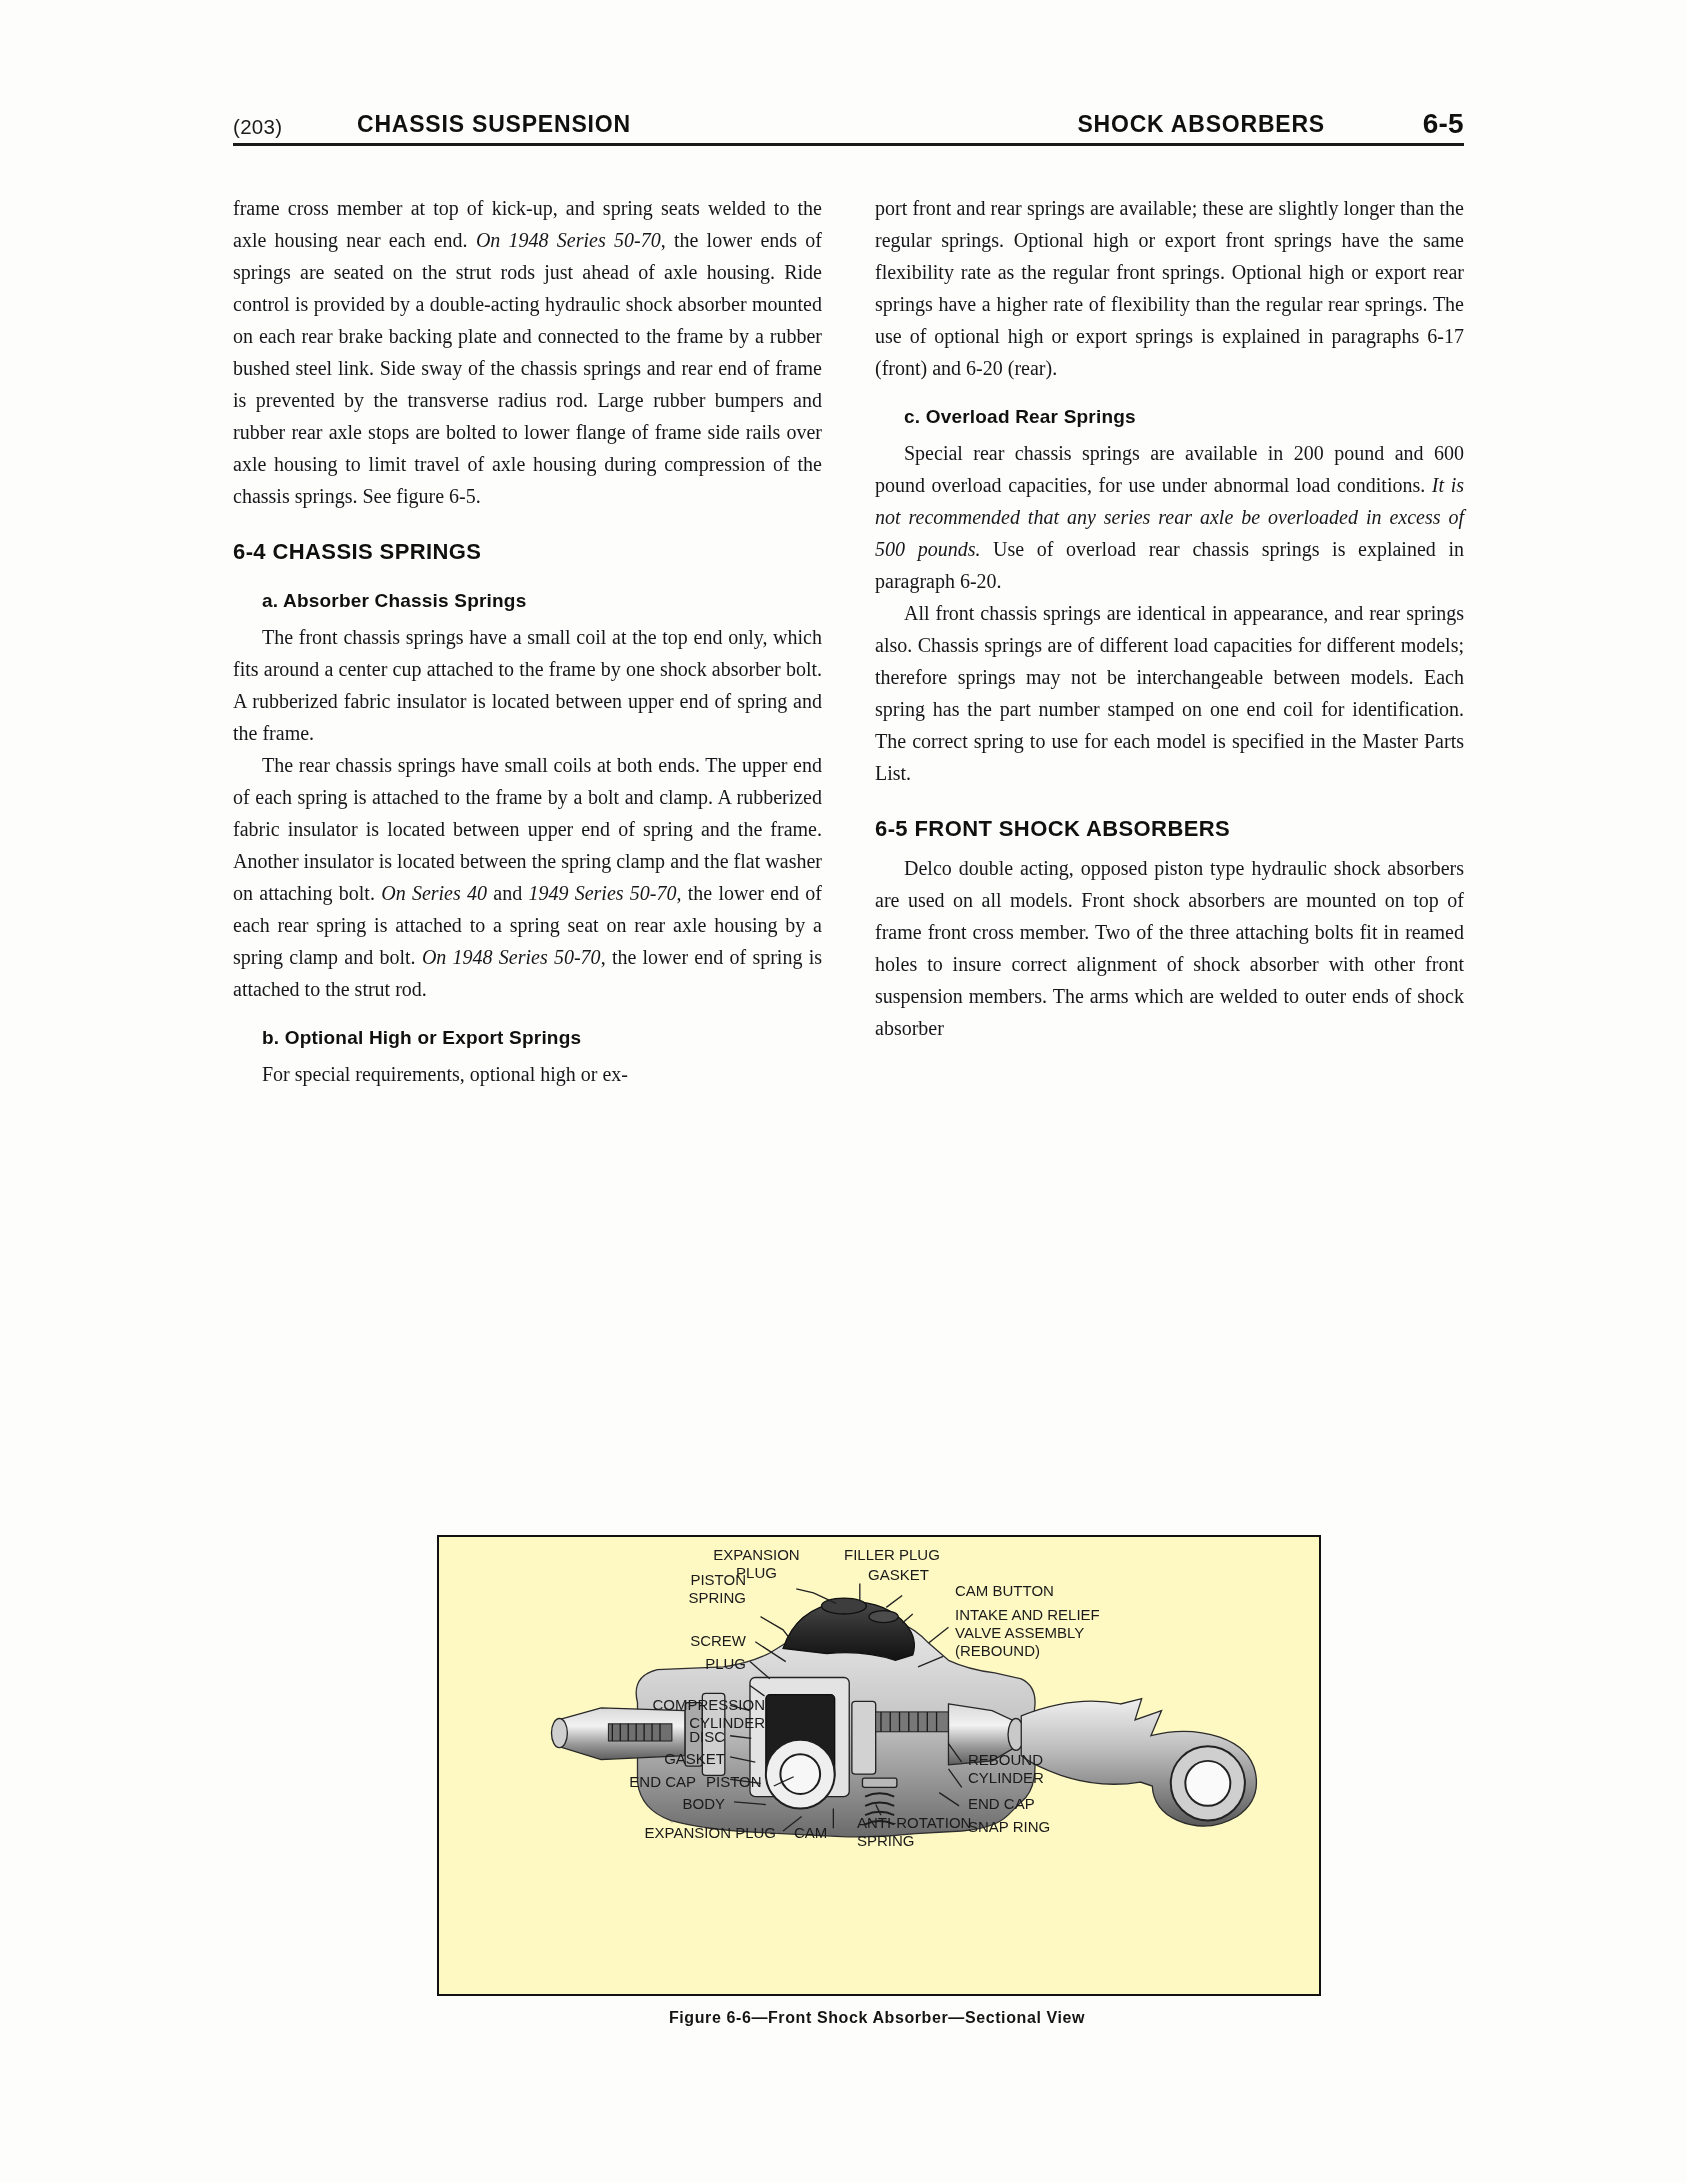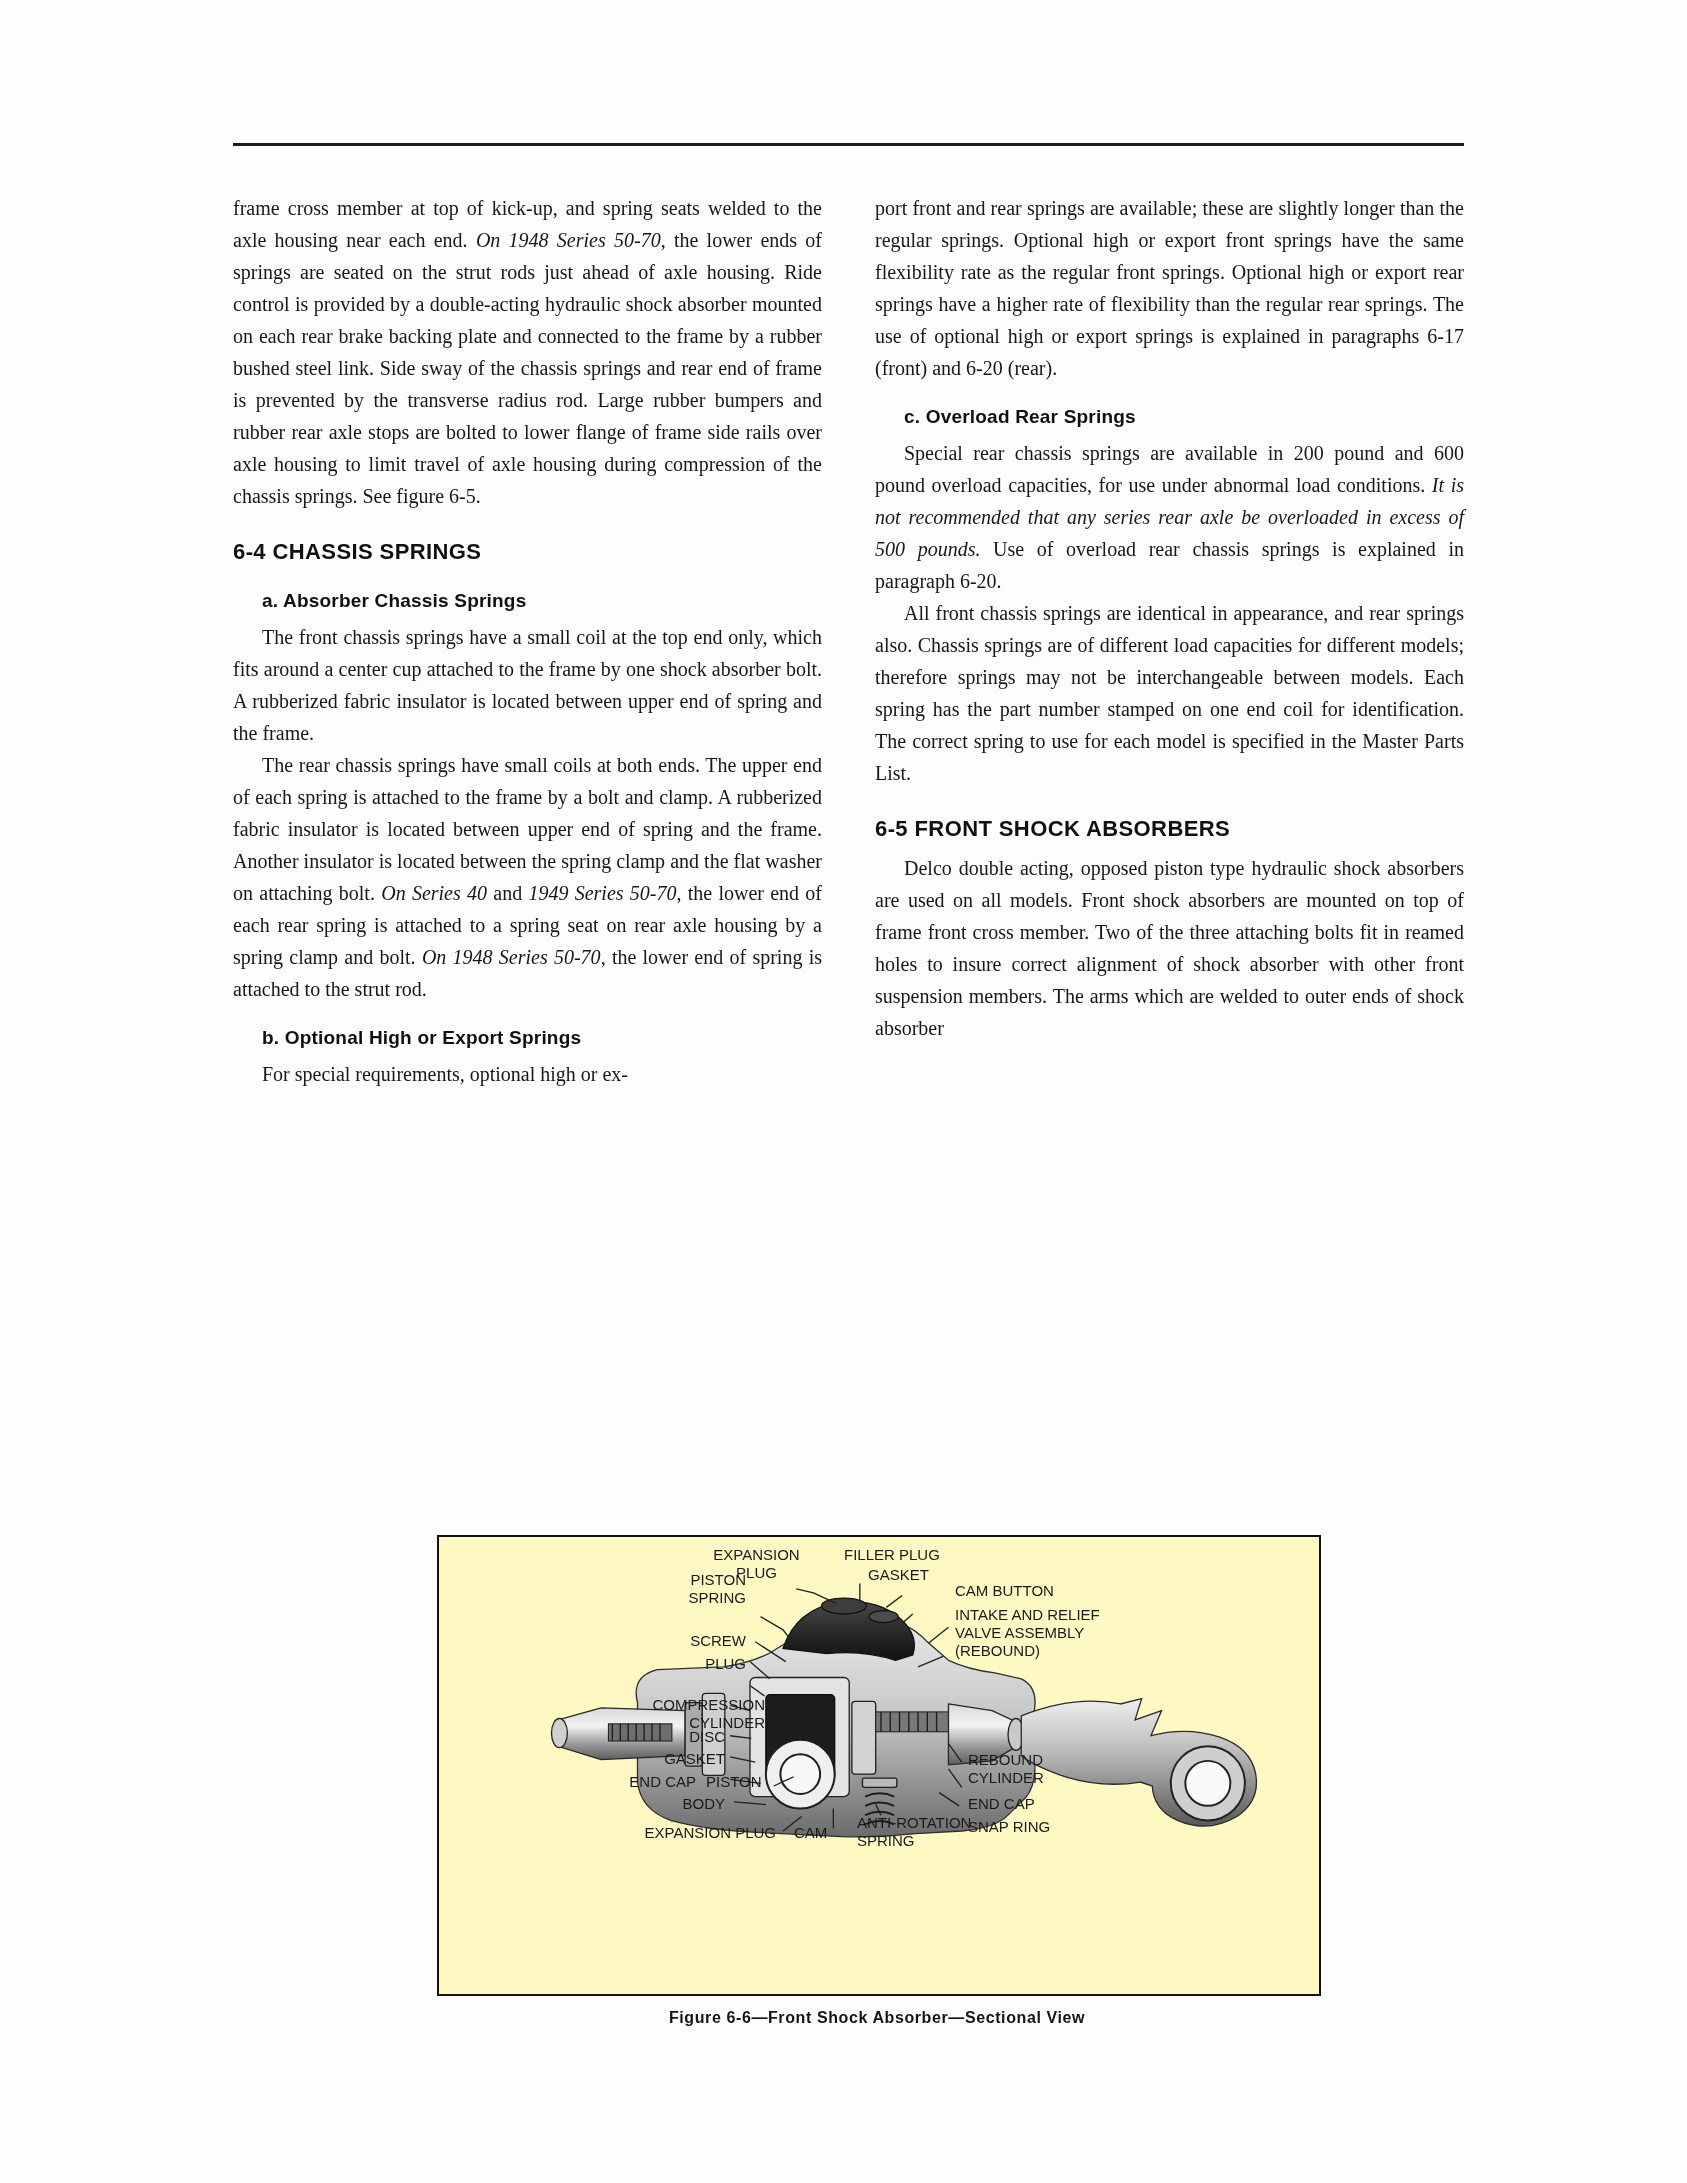--- a/index.html
+++ b/index.html
@@ -156,20 +156,26 @@
   .lbl.c { text-align: center; }
 
   
   .art { position: absolute; left: 0; top: 0; width: 880px; height: 457px; }
 </style>
 </head>
 <body>
 
 <div class="page">
 
+  <div class="header">
+    <span class="hdr-page-num">(203)</span>
+    <span class="hdr-left-title">CHASSIS SUSPENSION</span>
+    <span class="hdr-right-title">SHOCK ABSORBERS</span>
+    <span class="hdr-folio">6-5</span>
+  </div>
   <div class="header-rule"></div>
 
   <div class="col col-left">
     <p class="noindent"><span>frame cross member at top of kick-up, and spring seats welded to the axle housing near each end. </span><em>On 1948 Series 50-70</em><span>, the lower ends of springs are seated on the strut rods just ahead of axle housing. Ride control is provided by a double-acting hydraulic shock absorber mounted on each rear brake backing plate and connected to the frame by a rubber bushed steel link. Side sway of the chassis springs and rear end of frame is prevented by the transverse radius rod. Large rubber bumpers and rubber rear axle stops are bolted to lower flange of frame side rails over axle housing to limit travel of axle housing during compression of the chassis springs. See figure 6-5.</span></p>
 
     <h2 class="section">6-4  CHASSIS SPRINGS</h2>
 
     <h3 class="subsection">a.  Absorber Chassis Springs</h3>
     <p>The front chassis springs have a small coil at the top end only, which fits around a center cup attached to the frame by one shock absorber bolt. A rubberized fabric insulator is located between upper end of spring and the frame.</p>
 

